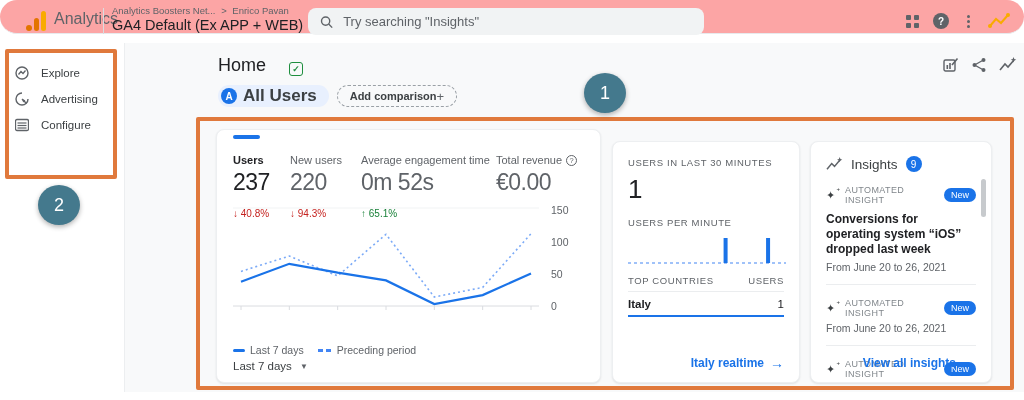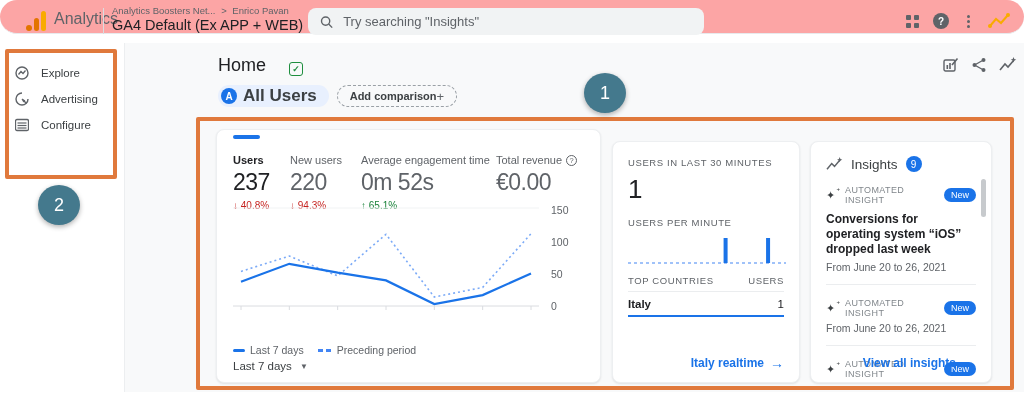--- a/index.html
+++ b/index.html
@@ -62,21 +62,21 @@
   .card-insights { left:685px; top:98px; width:182px; height:242px; }
 
   
   .tab-indicator { position:absolute; left:16px; top:5px; width:27px; height:4px; border-radius:2px; background:#1a73e8; cursor:pointer; }
   .metrics { position:absolute; left:16px; top:24px; display:flex; }
   .metric { cursor:pointer; }
   .metric .m-label { font-size:11px; color:#5f6368; }
   .metric.selected .m-label { color:#202124; font-weight:bold; }
   .metric .m-value { font-size:23px; margin-top:3px; color:#5f6368; letter-spacing:-.5px; }
   .metric.selected .m-value { color:#202124; }
-  .metric .m-delta { font-size:10px; margin-top:4px; font-weight:500; }
+  .metric .m-delta { font-size:10px; margin-top:12px; font-weight:500; }
   .m-delta.down { color:#c5221f; }
   .m-delta.up { color:#188038; }
   .metric.w1{width:57px;} .metric.w2{width:71px;} .metric.w3{width:135px;}
   .m-help { display:inline-flex; width:11px; height:11px; border:1.2px solid #5f6368; border-radius:50%; color:#5f6368; font-size:7.5px; align-items:center; justify-content:center; margin-left:4px; vertical-align:1px; }
   .chart-region { position:absolute; left:16px; top:72px; width:353px; height:142px; }
   .ytick { position:absolute; left:318px; font-size:10.5px; color:#5f6368; }
   .xticks { position:absolute; left:0; top:110px; width:310px; height:28px; }
   .xtick { position:absolute; top:0; width:28px; font-size:10.5px; color:#5f6368; white-space:pre-line; line-height:1.2; }
   .legend { position:absolute; left:16px; top:214px; display:flex; align-items:center; gap:14px; font-size:10.5px; color:#5f6368; }
   .legend .sw-solid { display:inline-block; width:12px; height:3px; background:#1a73e8; border-radius:2px; margin-right:5px; vertical-align:2px; }

